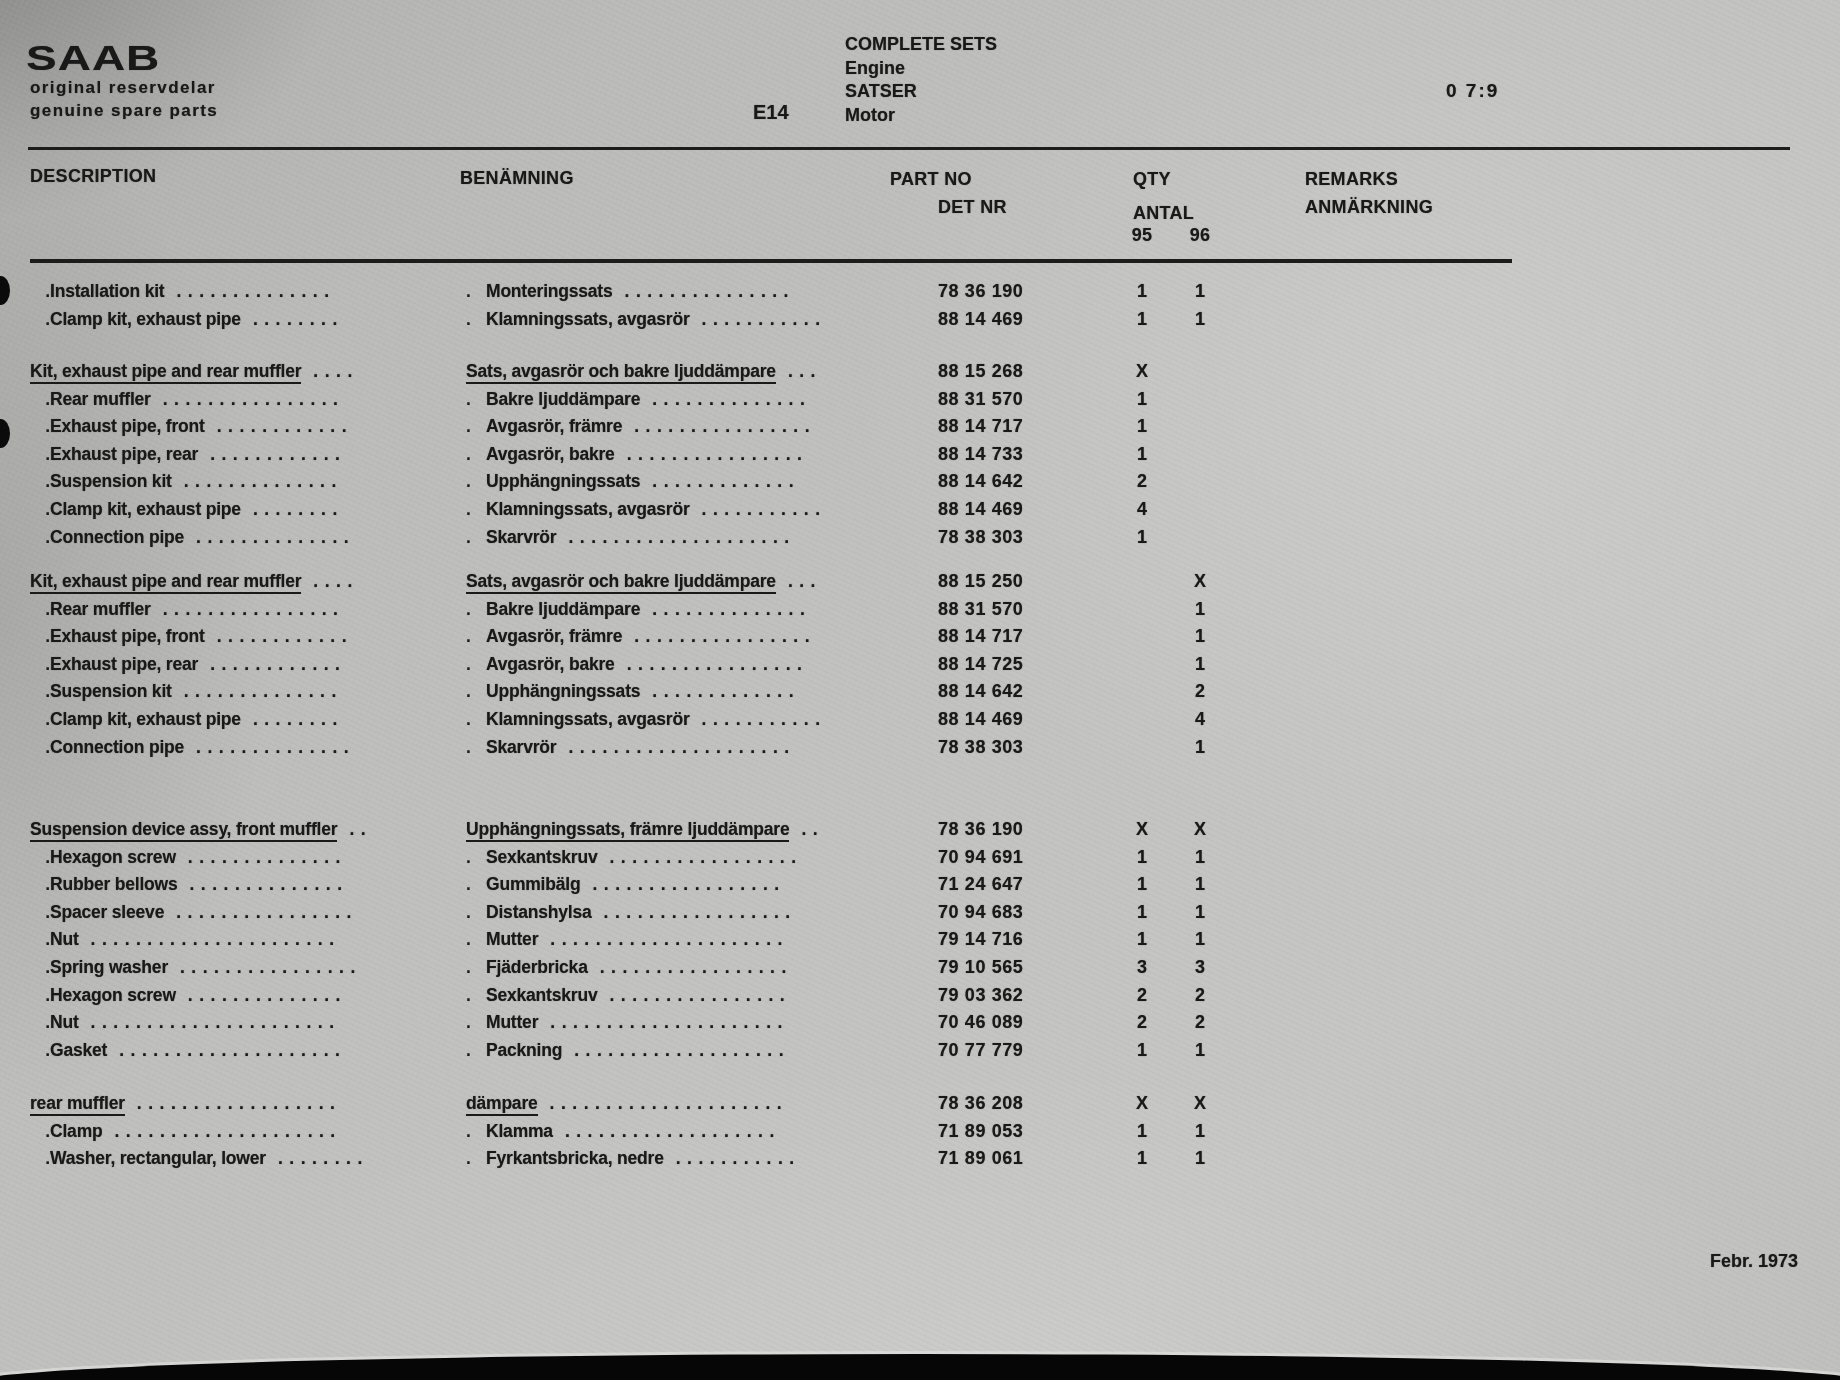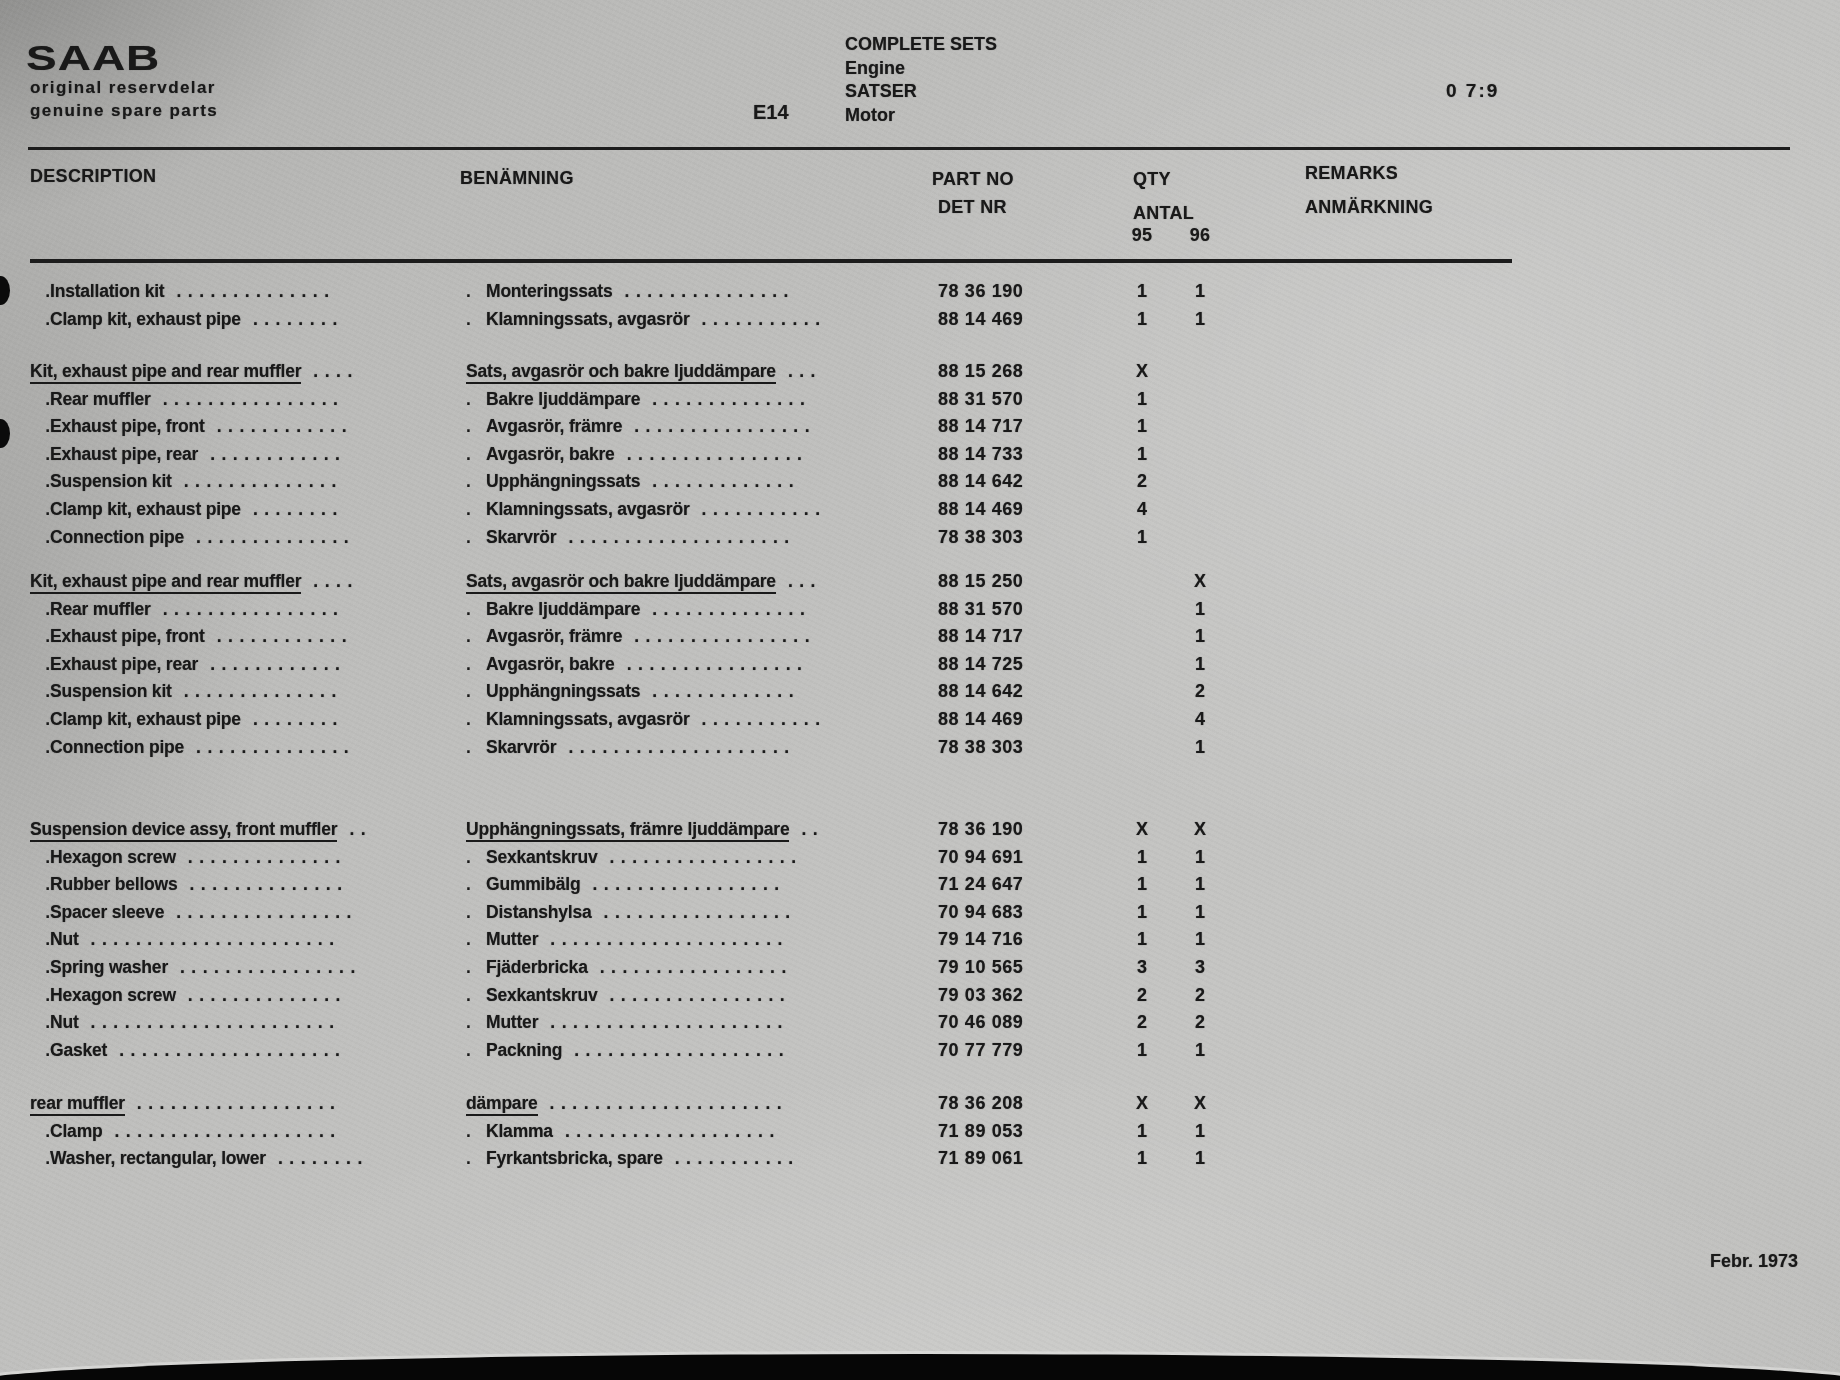--- a/index.html
+++ b/index.html
@@ -71,27 +71,27 @@
   <div class="ink">SATSER</div>
   <div class="ink">Motor</div>
 </div>
 
 <div class="abs ink pageref">0 7:9</div>
 
 <div class="rule rule-top"></div>
 
 <div class="abs ink colhead" style="left:30px;top:166px;">DESCRIPTION</div>
 <div class="abs ink colhead" style="left:460px;top:168px;">BENÄMNING</div>
-<div class="abs ink colhead" style="left:932px;top:169px;">PART NO</div>
+<div class="abs ink colhead" style="left:890px;top:169px;">PART NO</div>
 <div class="abs ink colhead" style="left:938px;top:197px;">DET NR</div>
 <div class="abs ink colhead" style="left:1133px;top:169px;">QTY</div>
 <div class="abs ink colhead" style="left:1133px;top:203px;">ANTAL</div>
 <div class="abs ink colhead qtyyear" style="left:1125px;top:225px;">95</div>
 <div class="abs ink colhead qtyyear" style="left:1183px;top:225px;">96</div>
-<div class="abs ink colhead" style="left:1305px;top:163px;">REMARKS</div>
+<div class="abs ink colhead" style="left:1305px;top:169px;">REMARKS</div>
 <div class="abs ink colhead" style="left:1305px;top:197px;">ANMÄRKNING</div>
 
 <div class="rule rule-thick"></div>
 
 <div class="table-host">
     <div class="section" style="top: 278px;">
       <div class="trow">
         <div class="c-en"><span class="blt">.</span><span class="nm ink">Installation kit</span><span class="dots ink">..............</span></div>
         <div class="c-sv"><span class="blt">.</span><span class="nm ink">Monteringssats</span><span class="dots ink">...............</span></div>
         <div class="c-part ink">78 36 190</div>
@@ -283,21 +283,21 @@
       </div>
       <div class="trow">
         <div class="c-en"><span class="blt">.</span><span class="nm ink">Clamp</span><span class="dots ink">....................</span></div>
         <div class="c-sv"><span class="blt">.</span><span class="nm ink">Klamma</span><span class="dots ink">...................</span></div>
         <div class="c-part ink">71 89 053</div>
         <div class="c-q95 ink">1</div>
         <div class="c-q96 ink">1</div>
       </div>
       <div class="trow">
         <div class="c-en"><span class="blt">.</span><span class="nm ink">Washer, rectangular, lower</span><span class="dots ink">........</span></div>
-        <div class="c-sv"><span class="blt">.</span><span class="nm ink">Fyrkantsbricka, spare</span><span class="dots ink">...........</span></div>
+        <div class="c-sv"><span class="blt">.</span><span class="nm ink">Fyrkantsbricka, nedre</span><span class="dots ink">...........</span></div>
         <div class="c-part ink">71 89 061</div>
         <div class="c-q95 ink">1</div>
         <div class="c-q96 ink">1</div>
       </div>
     </div>
   </div>
 
 <div class="abs ink footer-date">Febr. 1973</div>
 
 <div class="punch punch1"></div>

